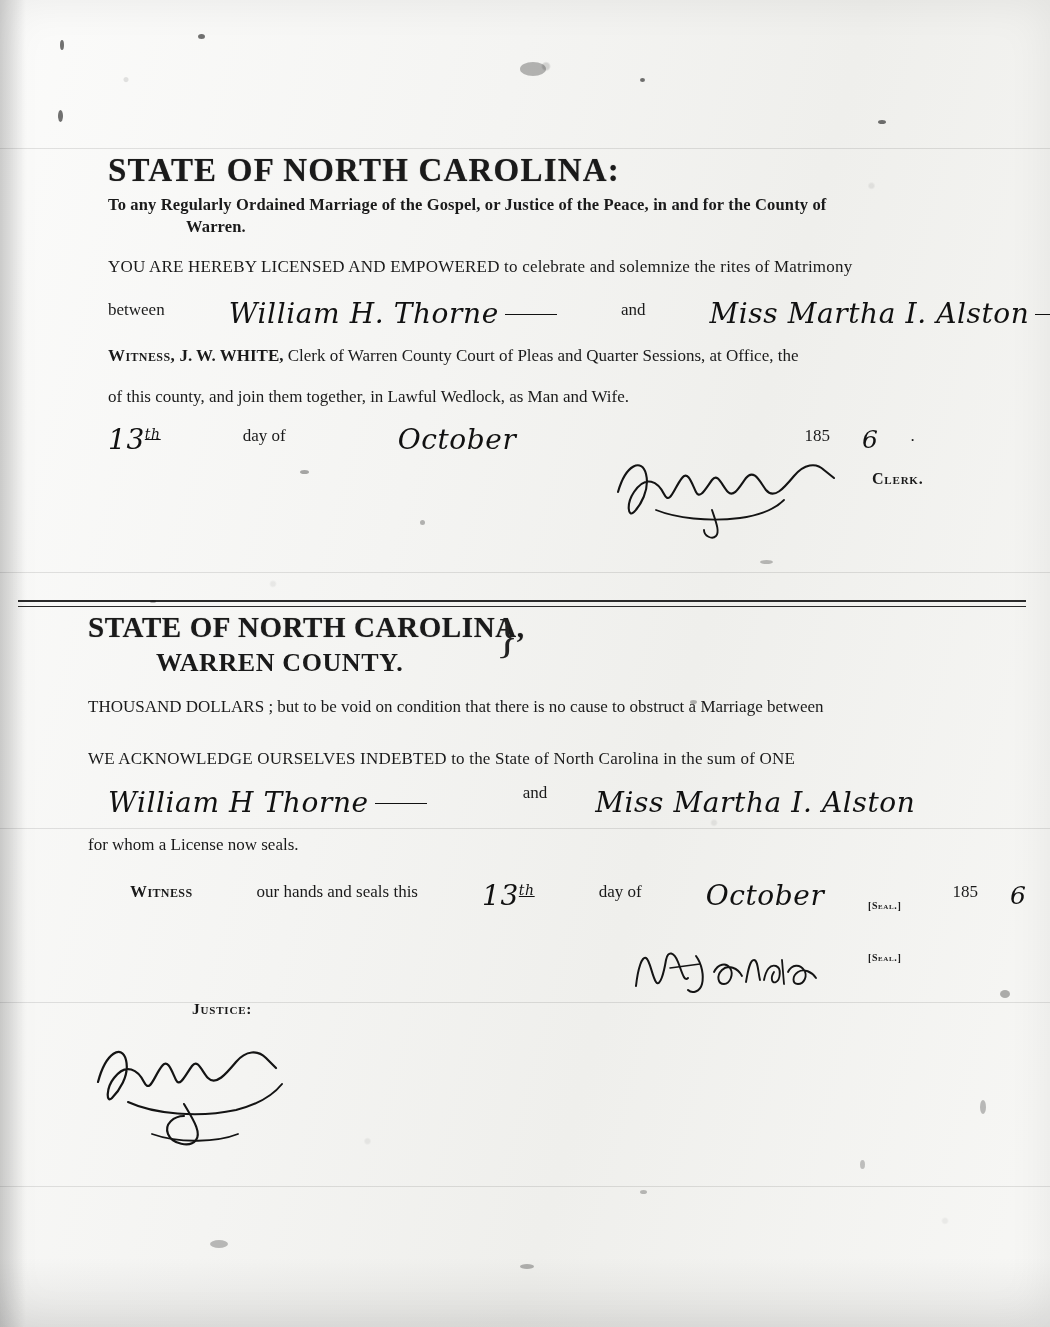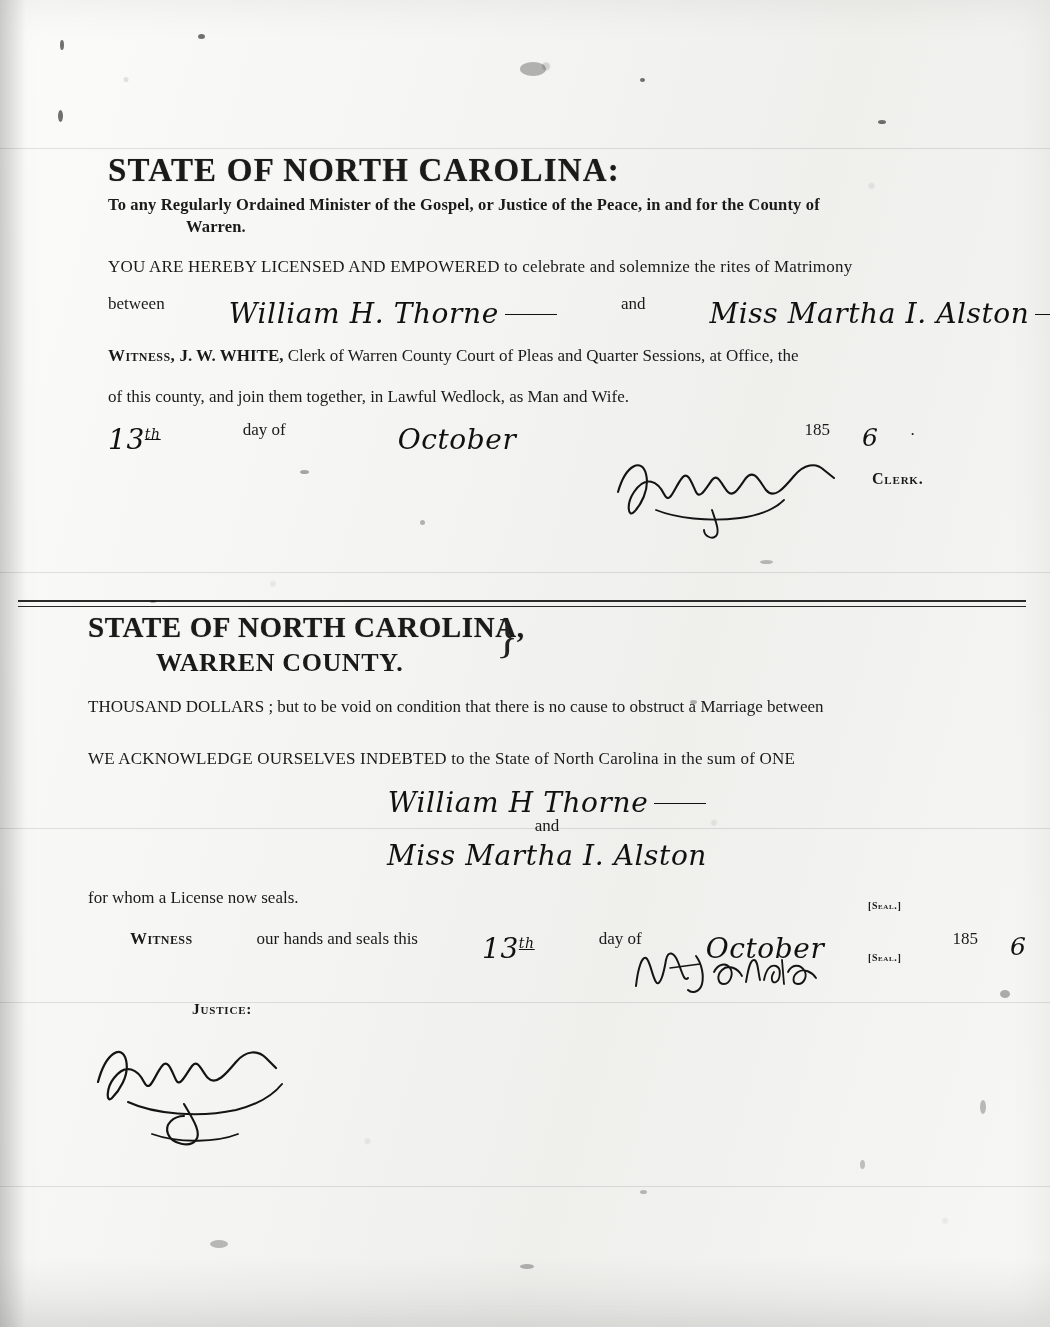--- a/index.html
+++ b/index.html
@@ -145,36 +145,35 @@
   }
   .ord {
     font-size: 14px;
     vertical-align: super;
     text-decoration: underline;
     font-style: italic;
   }
 
   .row {
     display: flex;
-    align-items: flex-start;
+    align-items: center;
     margin-top: 14px;
     font-size: 17px;
     gap: 32px;
   }
   .row > * { white-space: nowrap; }
   .gap-sm { width: 18px; display:inline-block; }
   .gap-md { width: 48px; display:inline-block; }
   .gap-lg { width: 96px; display:inline-block; }
 
   
   .names-line {
     margin: 12px 0 0 20px;
     display: flex;
-    align-items: center;
-    flex-direction: column;
+    align-items: flex-start;
   }
 
   
   .sig-wrap { position: absolute; }
   #clerk-signature { left: 612px; top: 448px; }
   #clerk-label     { left: 872px; top: 470px; font-variant: small-caps; font-weight: bold; font-size: 16px; letter-spacing: .8px;}
   #bond-signature  { left: 630px; top: 942px; }
   #witness-label   { left: 192px; top: 1000px; font-variant: small-caps; font-weight: bold; font-size: 15.5px; letter-spacing: .8px;}
   #witness-signature { left: 88px; top: 1030px; }
 
@@ -212,21 +211,21 @@
 
 <div id="page">
 
   <div class="doc">
 
     <div class="section" id="section-1">
 
       <h1 class="title">STATE OF NORTH CAROLINA:</h1>
 
       <div class="addressee">
-        <span>To any Regularly Ordained Minister of the Gospel, or Justice of the Peace, in and for the County of</span>
+        <span>To any Regularly Ordained Marriage of the Gospel, or Justice of the Peace, in and for the County of</span>
         <span class="indent">Warren.</span>
       </div>
 
       <p class="body indent-1 caps-lead">YOU ARE HEREBY LICENSED AND EMPOWERED to celebrate and solemnize the rites of Matrimony</p>
 
       <div class="row">
         <span>between</span>
         <span class="gap-sm"></span>
         <span class="hand lg"><span>William H. Thorne</span><span class="tail"></span></span>
         <span class="gap-lg"></span>

